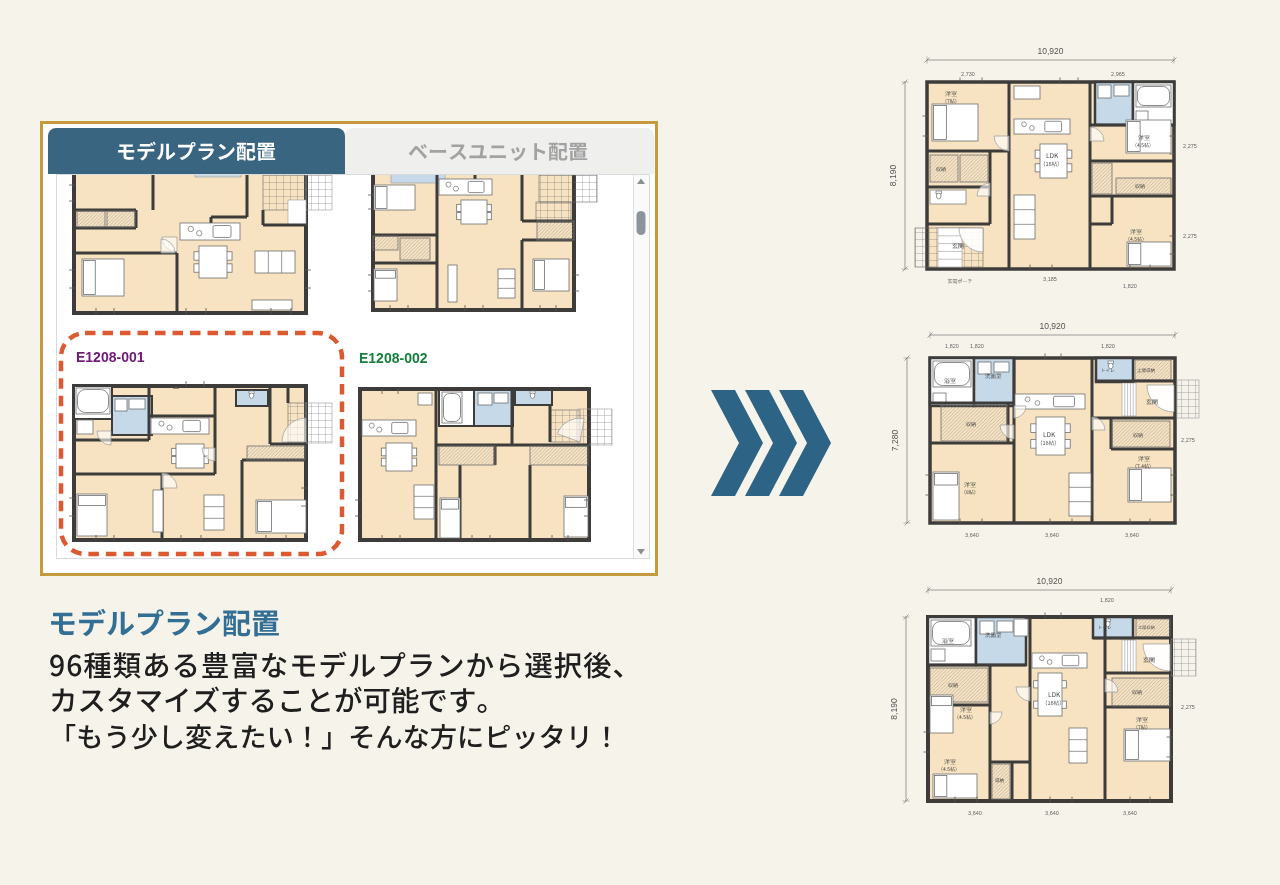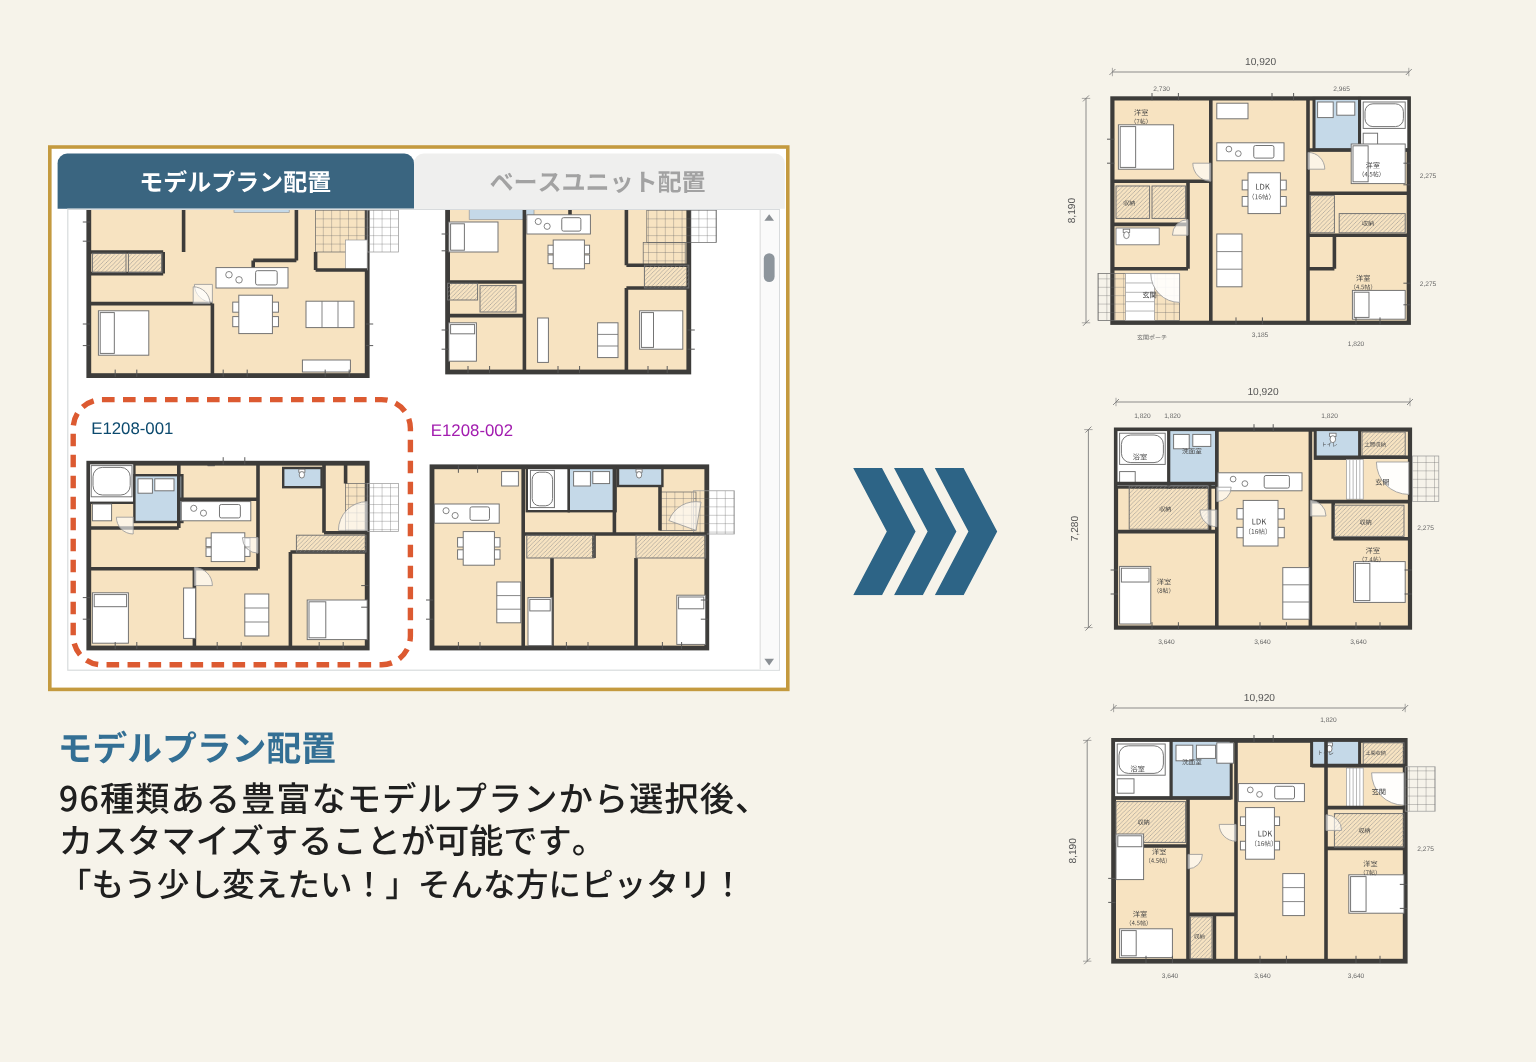--- a/index.html
+++ b/index.html
@@ -95,22 +95,22 @@
     <line x1="133" y1="103.66666666666667" x2="150" y2="103.66666666666667" stroke="#6f6f6f" stroke-width="0.7"></line>
     <line x1="133" y1="113.33333333333333" x2="150" y2="113.33333333333333" stroke="#6f6f6f" stroke-width="0.7"></line>
     <rect x="83" y="90" width="9" height="37" fill="#fff" stroke="#6f6f6f" stroke-width="0.8"></rect>
     <path d="M25,130 V136 M43,130 V136" stroke="#555" stroke-width="0.8" fill="none"></path>
     <path d="M100,130 V136 M118,130 V136" stroke="#555" stroke-width="0.8" fill="none"></path>
     <path d="M175,130 V136 M191,130 V136" stroke="#555" stroke-width="0.8" fill="none"></path>
     <path d="M3,100 H9 M3,116 H9" stroke="#555" stroke-width="0.8" fill="none"></path>
     <path d="M208,100 H214 M208,116 H214" stroke="#555" stroke-width="0.8" fill="none"></path>
     <path d="M3,20 H9 M3,34 H9" stroke="#555" stroke-width="0.8" fill="none"></path>
   </svg>
-<div class="abs" style="left:76px;top:349px;font-size:14px;color:#0c4a6e;font-weight:400">E1208-001</div>
-<div class="abs" style="left:359px;top:350px;font-size:14px;color:#a21caf;font-weight:400">E1208-002</div>
+<div class="abs" style="left:76px;top:349px;font-size:14px;color:#701a75;font-weight:700">E1208-001</div>
+<div class="abs" style="left:359px;top:350px;font-size:14px;color:#15803d;font-weight:700">E1208-002</div>
 <svg class="abs" style="left:57px;top:329px" width="289" height="229">
     <rect x="4" y="4" width="281" height="221" rx="24" fill="none" stroke="#dc5a31" stroke-width="4.5" stroke-dasharray="10.5 7"></rect>
   </svg>
 <svg class="abs" style="left:66px;top:378px" width="275" height="172" viewBox="0 0 275 172">
     <rect x="8" y="8" width="232" height="154" fill="#f7e3c1" stroke="#3d3c3a" stroke-width="4"></rect>
     <rect x="8" y="8" width="38" height="33" fill="#fff" stroke="#3d3c3a" stroke-width="2"></rect>
     <rect x="10" y="10" width="34" height="26" fill="#fff" stroke="#6f6f6f" stroke-width="0.8"></rect>
     <rect x="11.5" y="11.5" width="31" height="23" fill="#fff" stroke="#6f6f6f" stroke-width="0.8" rx="7.8"></rect>
     <rect x="11" y="42" width="16" height="14" fill="#fff" stroke="#6f6f6f" stroke-width="0.8"></rect>
     <rect x="46" y="18" width="40" height="39" fill="#c5d9e8" stroke="#3d3c3a" stroke-width="2"></rect>

